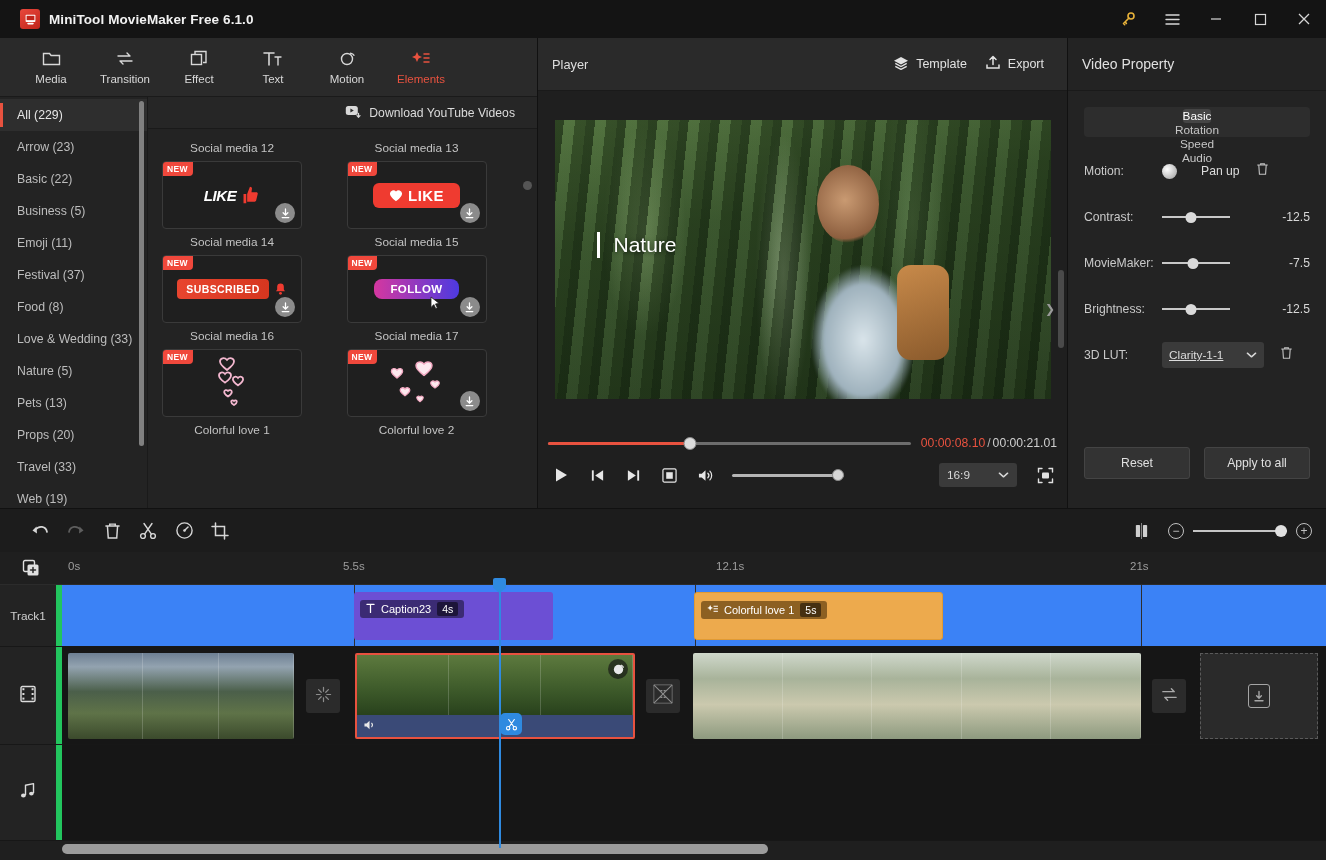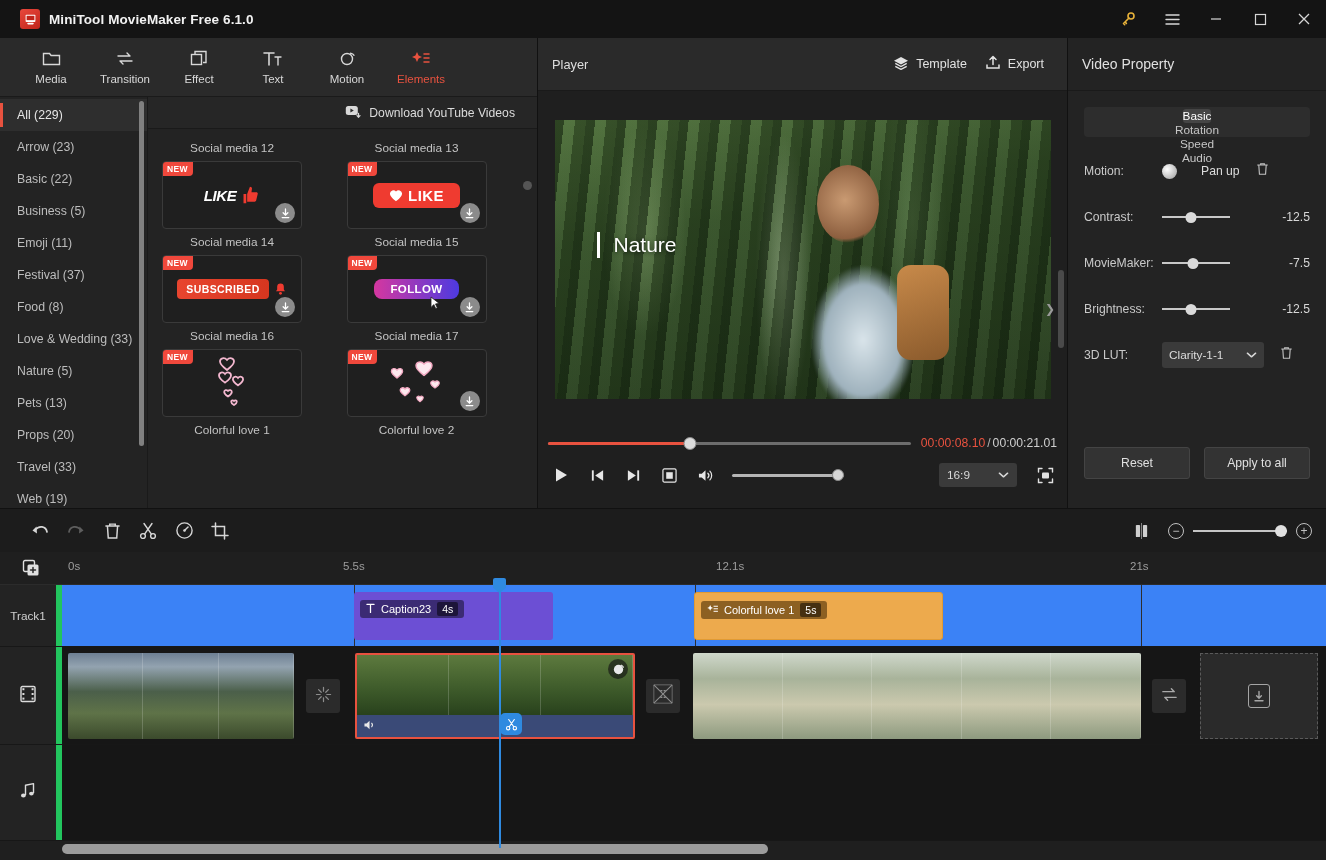--- a/index.html
+++ b/index.html
@@ -215,21 +215,21 @@
   .motion-val { display:flex; align-items:center; gap: 24px; font-size: 12.2px; color:#dcdcdc; }
   .motion-ic { width:15px; height:15px; border-radius:50%; background: radial-gradient(circle at 35% 35%, #fff, #9a9a9a); }
   .trash { cursor: pointer; color:#c2c2c2; margin-left: 16px; }
   .sld { position: relative; width: 68px; height: 14px; display:flex; align-items:center; cursor:pointer; }
   .sld .track { position:absolute; left:0; right:0; height:2px; background:#c8c8c8; }
   .sld .knob { position:absolute; width:11px; height:11px; border-radius:50%; background:#dadada; left:43%; transform:translateX(-50%); }
   .pval { margin-left: auto; font-size: 12.2px; color: #d8d8d8; }
   .lut-select {
     width: 102px; height: 26px; background: #3a3a3a; border-radius: 3px;
     display:flex; align-items:center; justify-content: space-between; padding: 0 7px;
-    font-size: 11.8px; color: #dcdcdc; cursor: pointer;
+    font-size: 11.8px; color: #dcdcdc; cursor: pointer; text-decoration: underline;
   }
   .prop-actions { display:flex; gap: 14px; padding: 0 16px; margin-top: 62px; }
   .pact {
     flex: 1 1 0; height: 32px; background: #333; border: 1px solid #444; border-radius: 3px;
     display:flex; align-items:center; justify-content:center; font-size: 12.2px; color:#e0e0e0;
     cursor: pointer;
   }
 
   
   .tl-toolbar {

